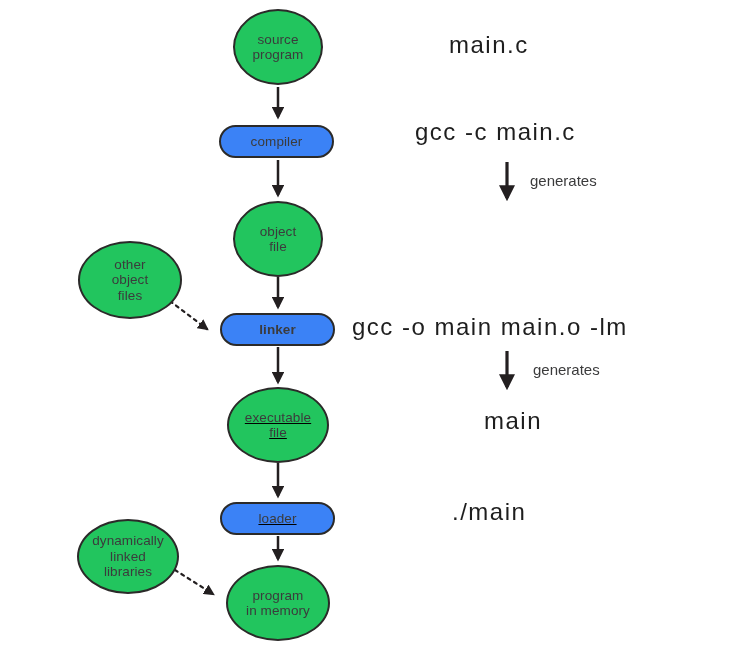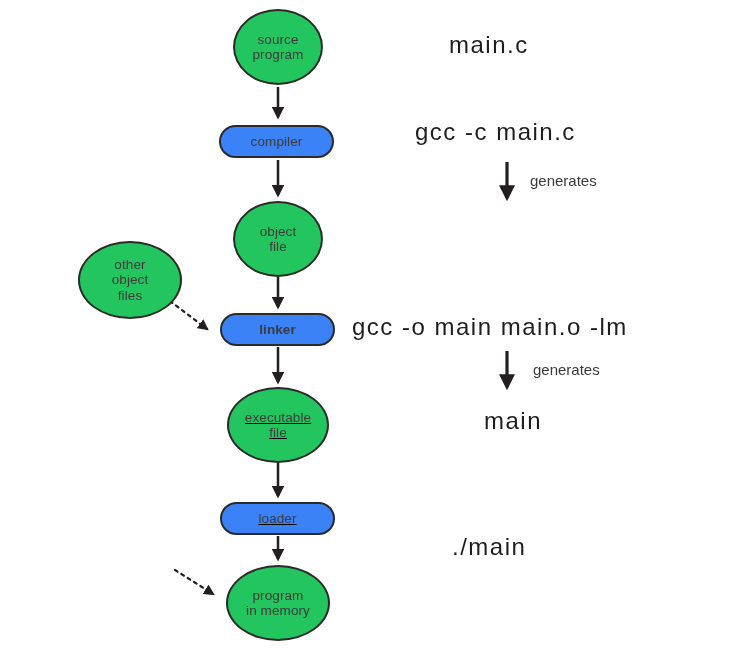--- a/index.html
+++ b/index.html
@@ -102,34 +102,39 @@
 
   <div class="node ellipse" style="left:227px; top:387px; width:102px; height:76px;text-decoration:underline;">
     <span class="node-label">executable
 file</span>
   </div>
 
   <div class="node pill" style="left:220px; top:502px; width:115px; height:33px;text-decoration:underline;">
     <span class="node-label">loader</span>
   </div>
 
+  <div class="node ellipse" style="left:77px; top:519px; width:102px; height:75px;">
+    <span class="node-label">dynamically
+linked
+libraries</span>
+  </div>
 
   <div class="node ellipse" style="left:226px; top:565px; width:104px; height:76px;">
     <span class="node-label">program
 in memory</span>
   </div>
 
   <div class="mono" style="left:449px; top:33px;">main.c</div>
 
   <div class="mono" style="left:415px; top:120px;">gcc -c main.c</div>
 
   <div class="gen-label" style="left:530px; top:172px;">generates</div>
 
 
   <div class="mono" style="left:352px; top:315px;">gcc -o main main.o -lm</div>
 
   <div class="gen-label" style="left:533px; top:361px;">generates</div>
 
   <div class="mono" style="left:484px; top:409px;">main</div>
 
-  <div class="mono" style="left:452px; top:500px;margin-top:35px;">./main</div>
+  <div class="mono" style="left:452px; top:500px;">./main</div>
 
 </div>
 
 </body></html>

